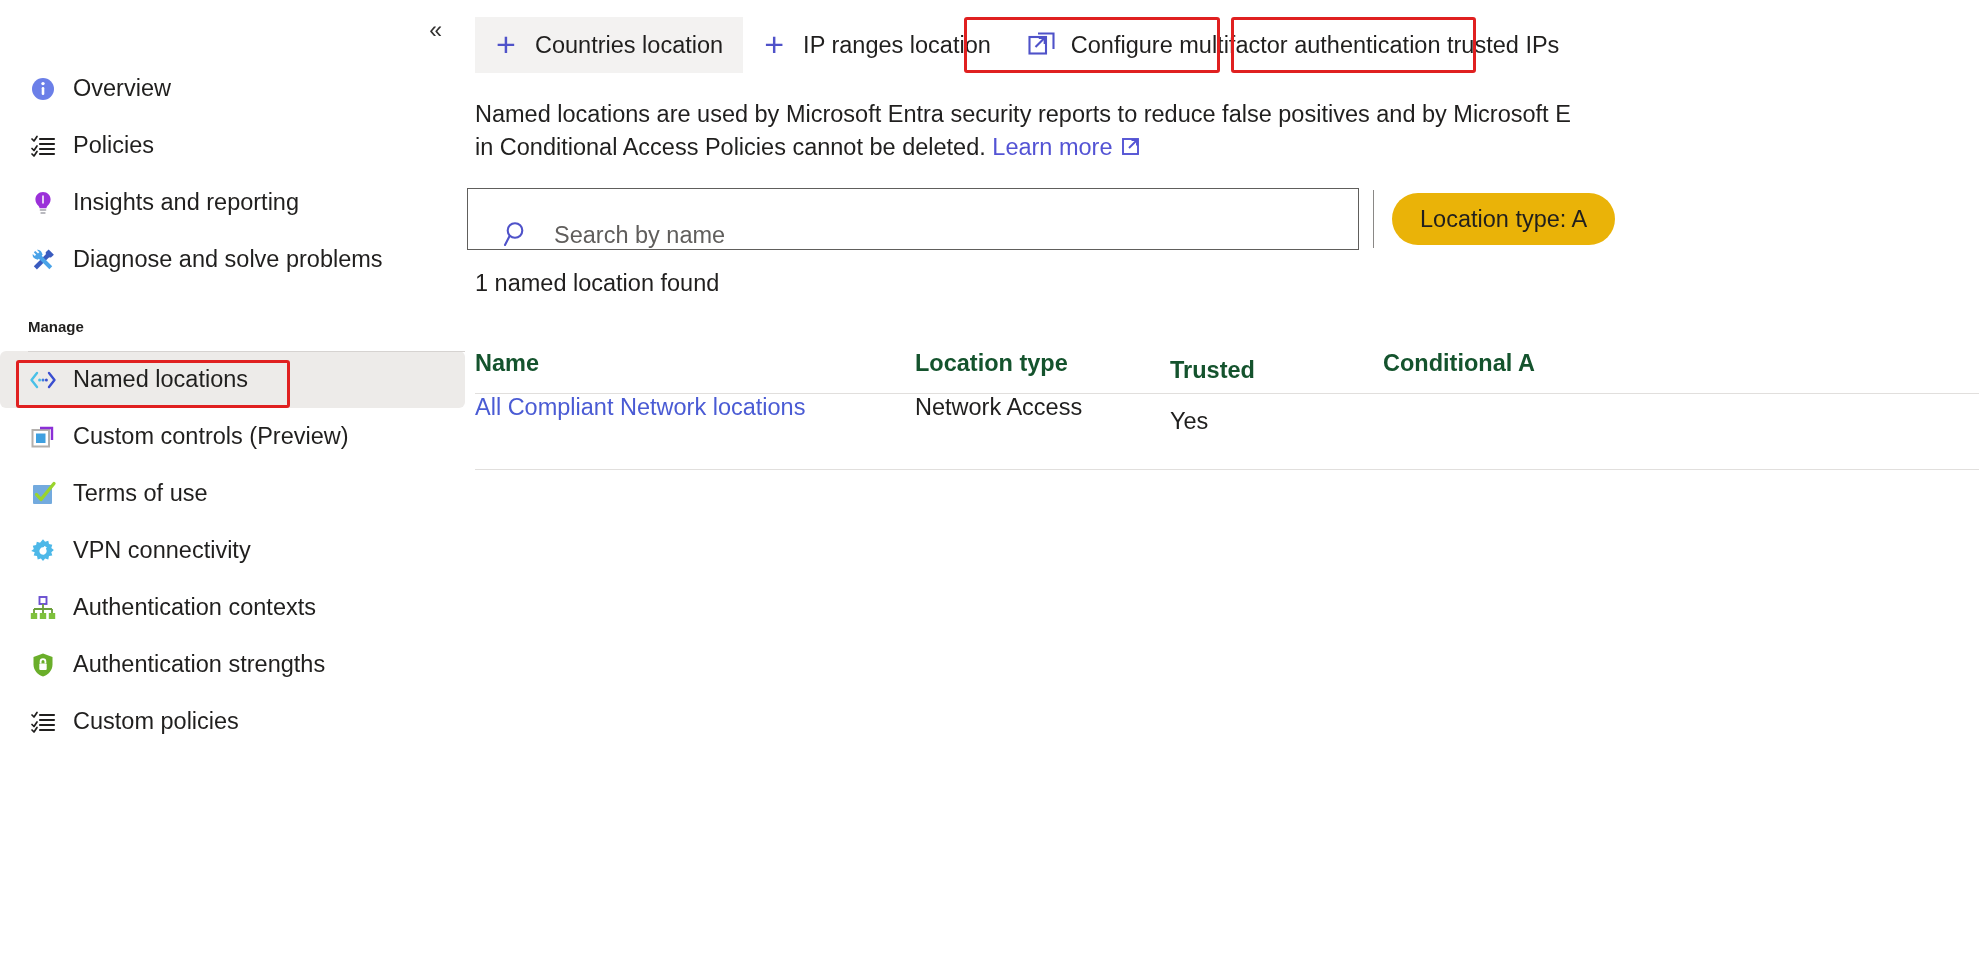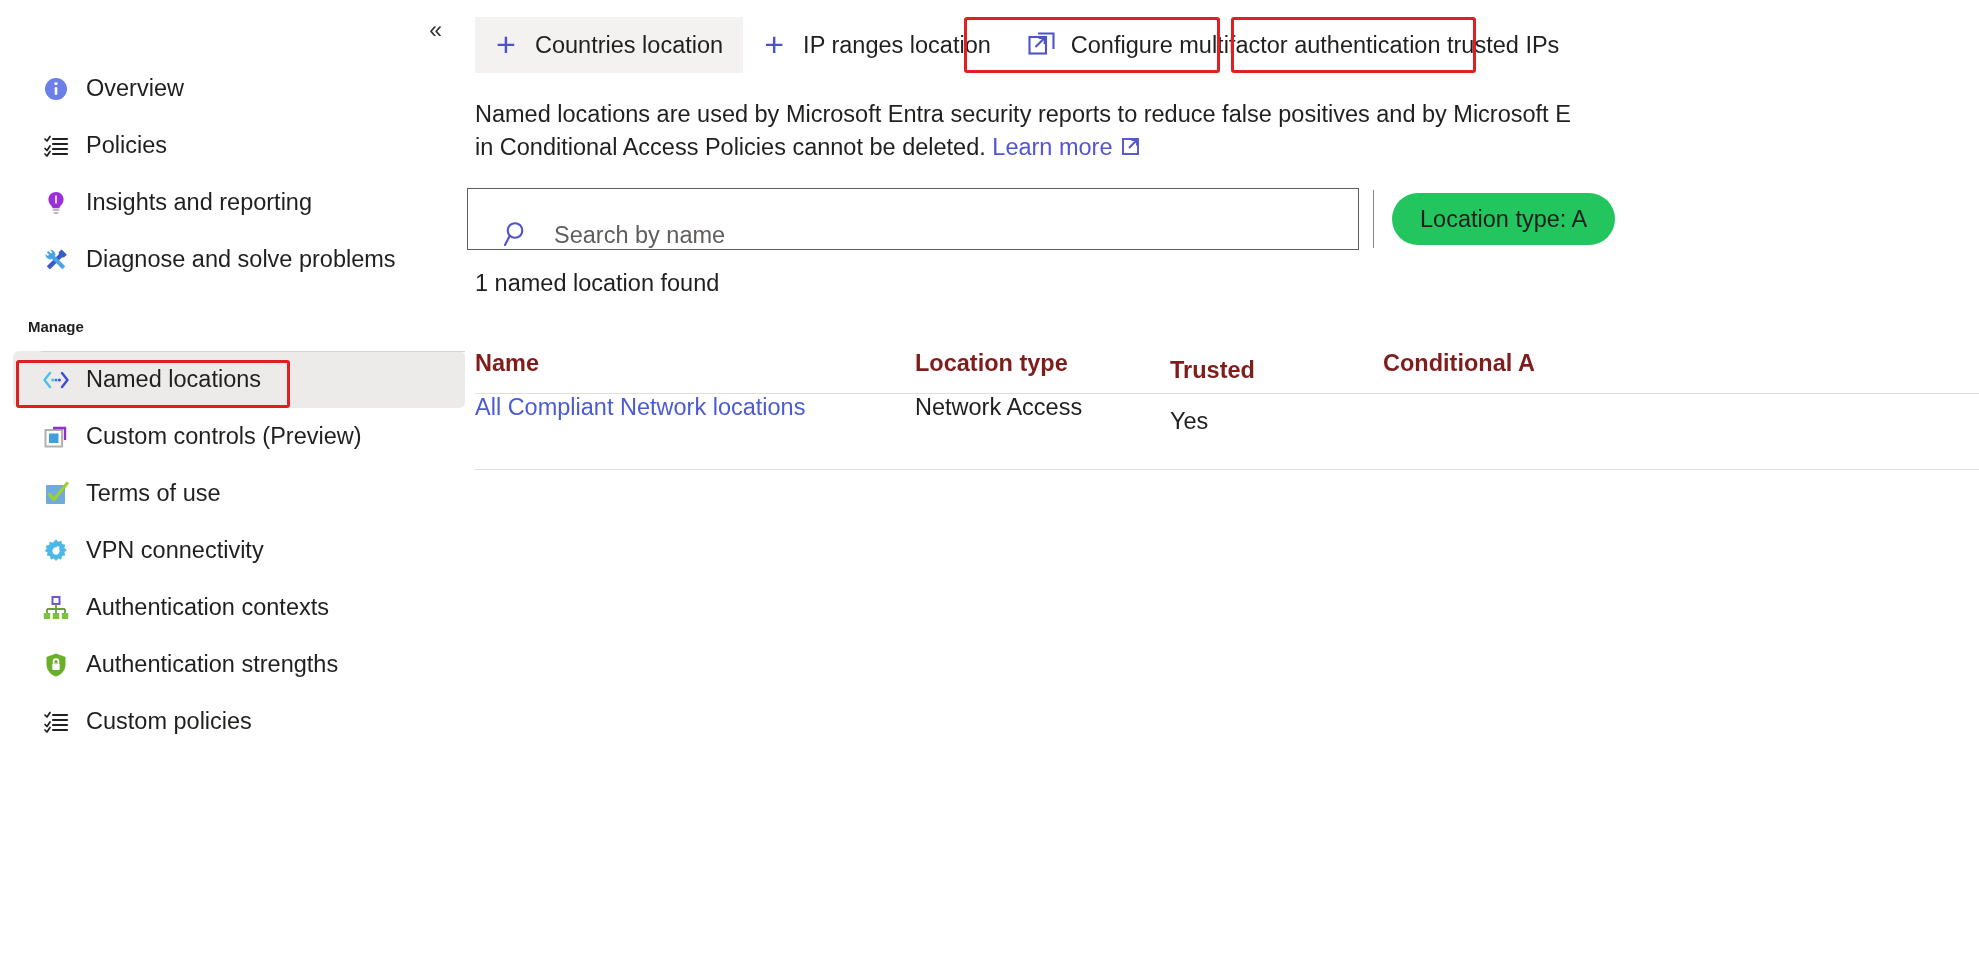--- a/index.html
+++ b/index.html
@@ -28,21 +28,21 @@
     padding-right: 18px;
   }
   .collapse-btn {
     font-size: 23px;
     color: #323130;
     line-height: 1;
     padding: 4px 6px;
     cursor: pointer;
     letter-spacing: -1px;
   }
-  .nav-list { display: flex; flex-direction: column; padding-left: 13px; }
+  .nav-list { display: flex; flex-direction: column; }
   .nav-item {
     display: flex;
     align-items: center;
     height: 57px;
     padding-left: 28px;
     cursor: pointer;
     position: relative;
   }
   .nav-item .ico {
     width: 30px; height: 30px;
@@ -164,21 +164,21 @@
   .divider-v {
     width: 1px;
     height: 58px;
     background: #8a8886;
     margin-left: 14px;
     margin-right: 18px;
   }
   .pill {
     height: 52px;
     border-radius: 26px;
-    background: #22c55e;
+    background: #eab308;
     display: flex;
     align-items: center;
     padding: 0 28px;
     font-size: 23.5px;
     color: #201f1e;
     white-space: nowrap;
     cursor: pointer;
   }
 
   .count-text {
@@ -196,21 +196,21 @@
   .thead {
     display: flex;
     align-items: center;
     height: 54px;
     border-bottom: 1px solid #e1dfdd;
     padding-bottom: 6px;
   }
   .th {
     font-size: 23.5px;
     font-weight: 700;
-    color: #7f1d1d;
+    color: #14532d;
     white-space: nowrap;
   }
   .trow {
     display: flex;
     align-items: flex-start;
     height: 76px;
     border-bottom: 1px solid #e1dfdd;
   }
   .td {
     font-size: 23.5px;

